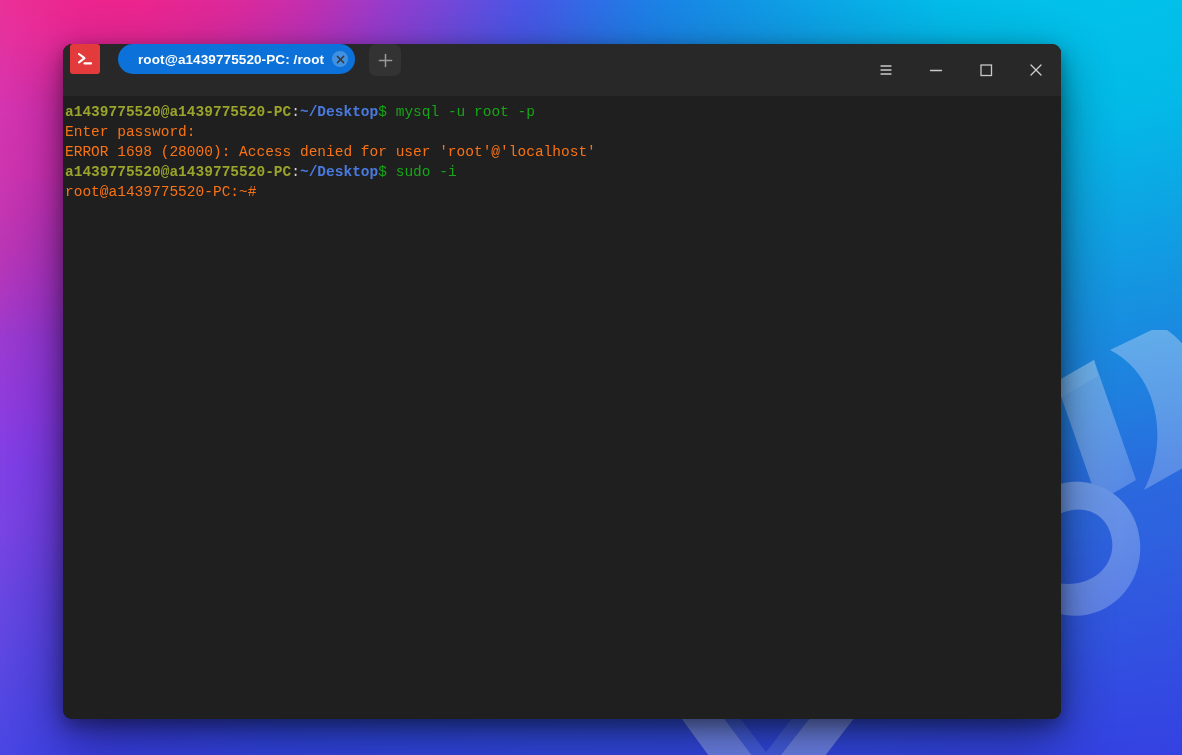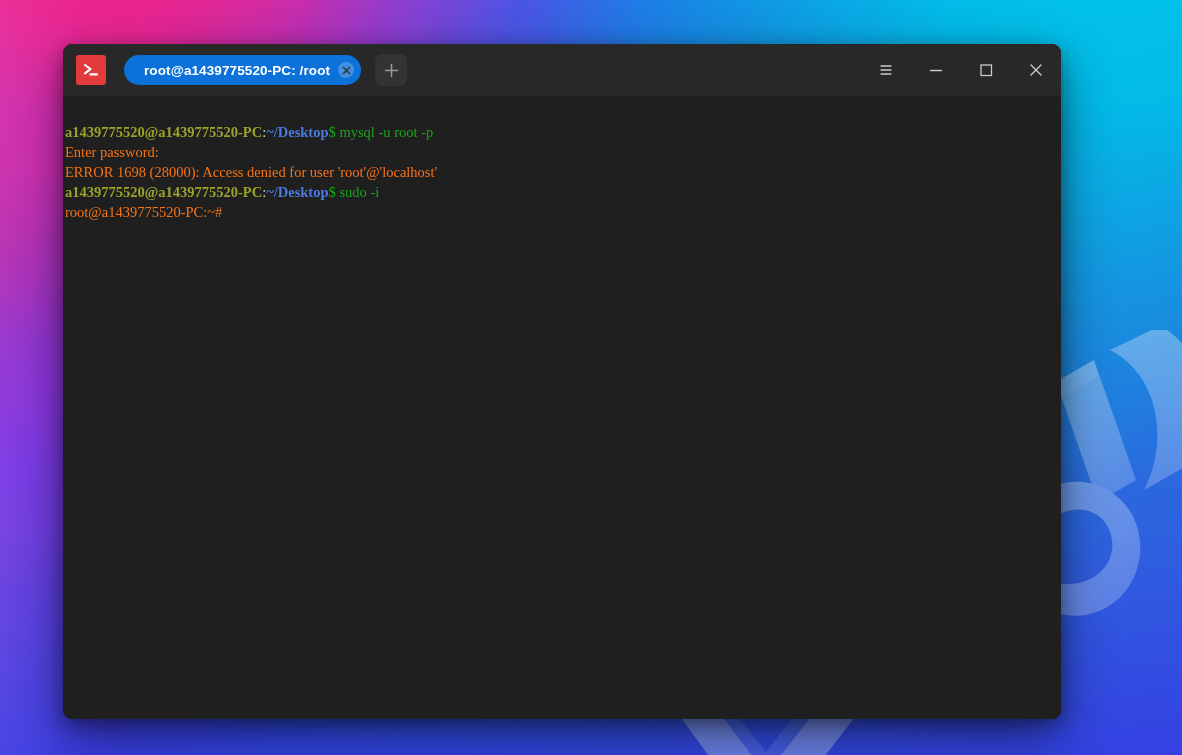--- a/index.html
+++ b/index.html
@@ -107,22 +107,22 @@
     display: flex;
     flex-direction: column;
   }
 
   
   #titlebar {
     height: 52px;
     min-height: 52px;
     background: #282828;
     display: flex;
-    align-items: center;
-    padding: 0 0 0 13px;
+    align-items: flex-start;
+    padding: 0 0 0 7px;
     box-sizing: border-box;
     position: relative;
   }
 
   #app-icon {
     width: 30px;
     height: 30px;
     border-radius: 3px;
     background: #e33b3b;
     display: flex;
@@ -198,27 +198,26 @@
 
   
   #term-body {
     flex: 1;
     background: #1f1f1f;
     padding: 6px 0 0 0;
     overflow: hidden;
     position: relative;
   }
   #term-screen {
-    font-family: Liberation Serif, serif;
+    font-family: Liberation Mono, monospace;
     font-size: 14.5px;
     line-height: 20px;
     white-space: pre;
     padding: 0 12px 0 1px;
     margin-left: 0;
-    margin-top: 20px;
   }
   .tline {
     height: 20px;
     padding-left: 1px;
     white-space: pre;
   }
   .c-user   { color: #9aa32a; font-weight: bold; }
   .c-punc   { color: #d4d4d4; }
   .c-path   { color: #4a7ae0; font-weight: bold; }
   .c-green  { color: #17a617; }

